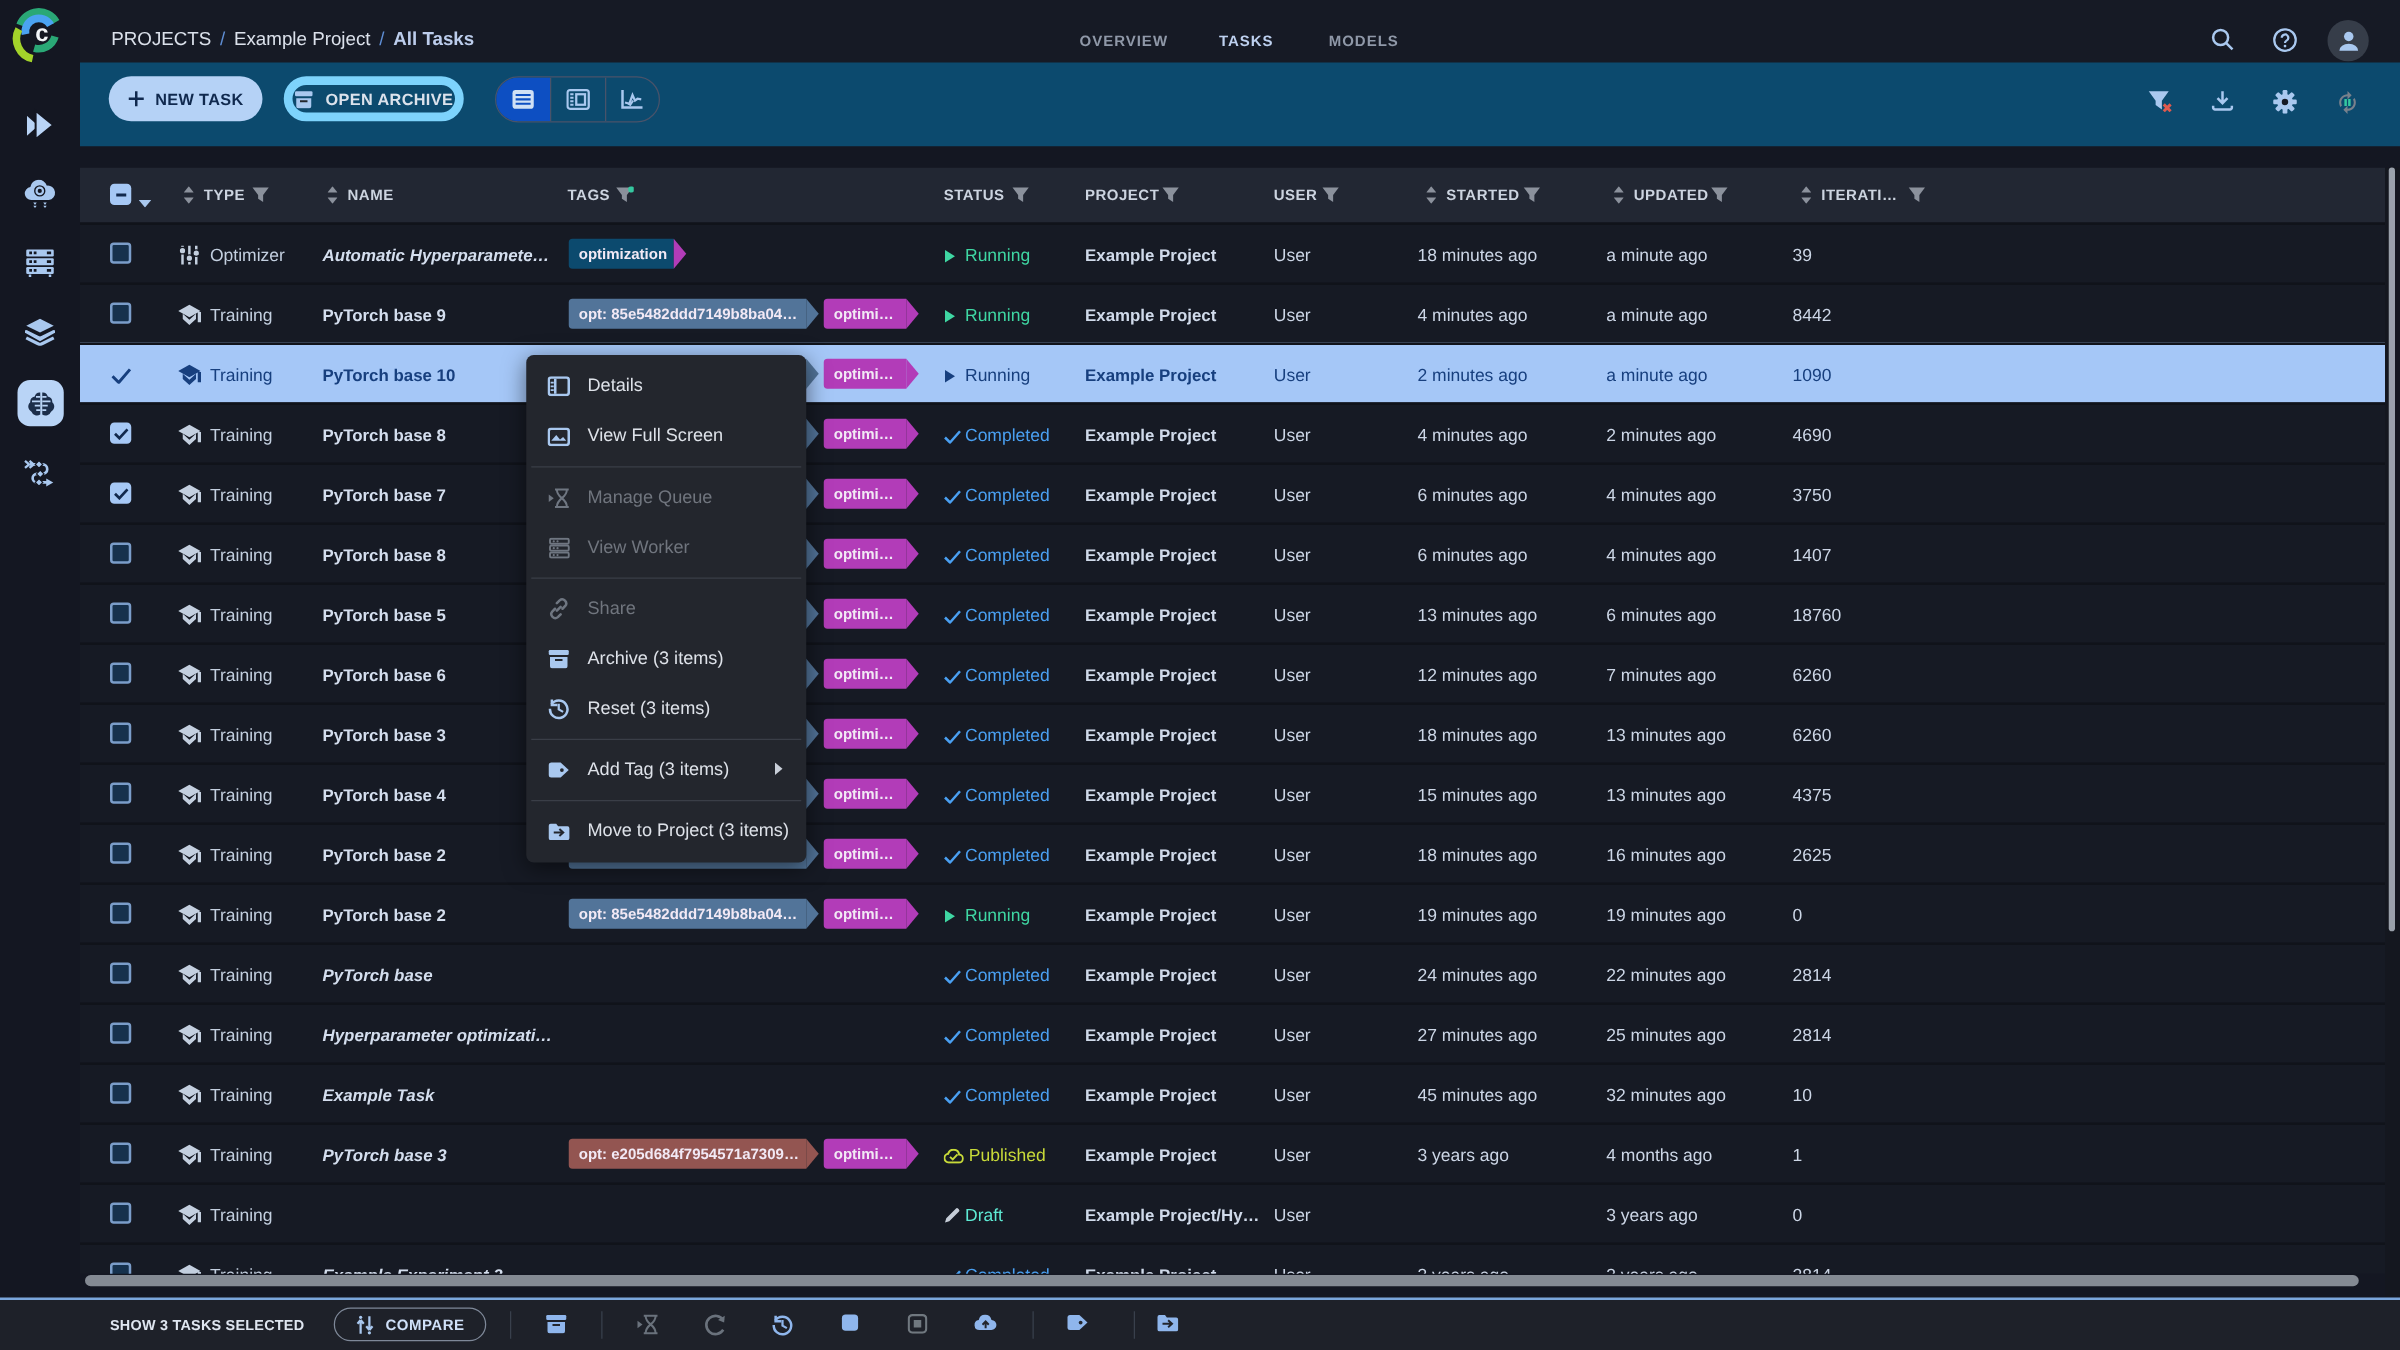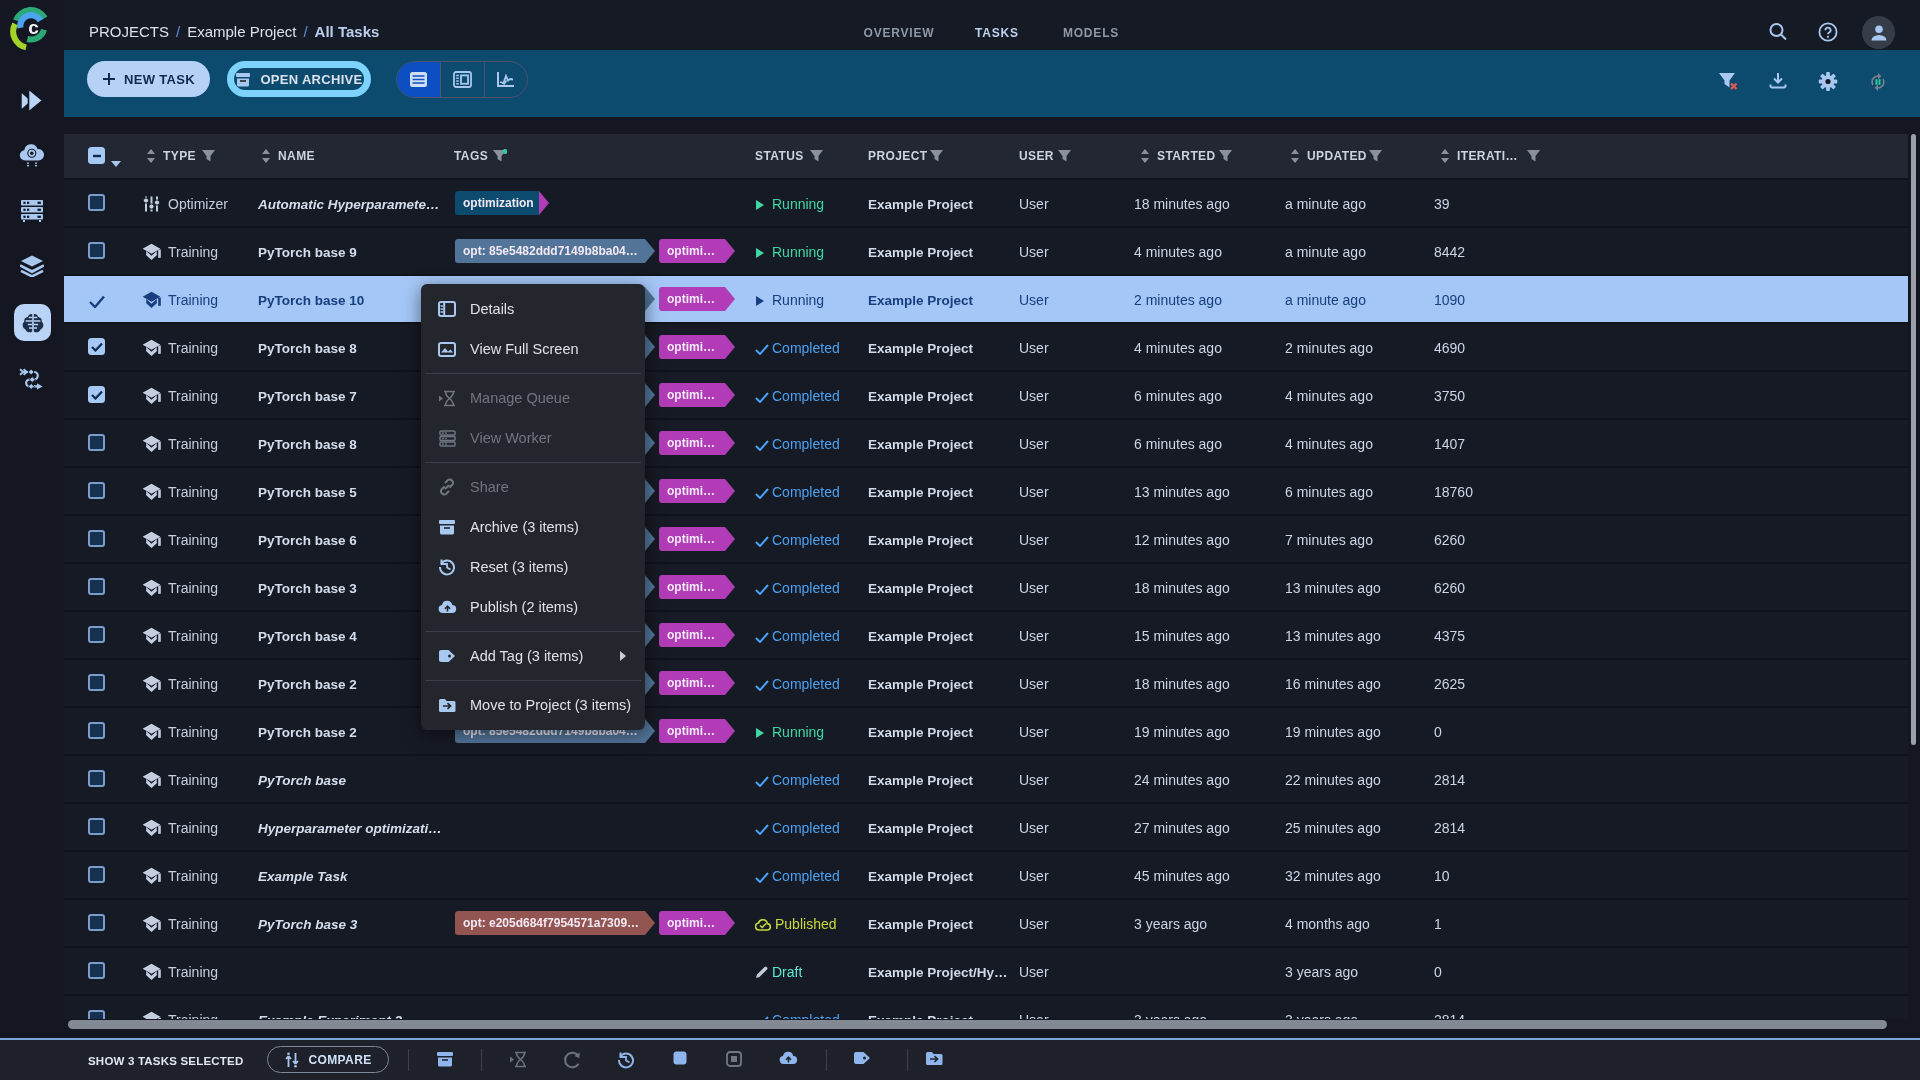--- a/index.html
+++ b/index.html
@@ -814,29 +814,20 @@
       <div class="mitem">
         <span class="mic">
           <svg width="18" height="18" viewBox="0 0 18 18">
             <path d="M3.2 5.5 A7 7 0 1 1 2 9" fill="none" stroke="#a9c8ef" stroke-width="2"></path>
             <path d="M3.5 1.5 V6 H8" fill="none" stroke="#a9c8ef" stroke-width="2"></path>
             <path d="M9 5 V9.5 L12.5 11.5" stroke="#a9c8ef" stroke-width="1.8" fill="none"></path>
           </svg>
         </span>
         <span>Reset (3 items)</span>
       </div>
-      <div class="mitem">
-        <span class="mic">
-          <svg width="19" height="14" viewBox="0 0 19 14">
-            <path d="M4.6 13 a4 4 0 0 1 -.6-7.95 A5.2 5.2 0 0 1 14.2 4.9 A3.7 3.7 0 0 1 14 13 Z" fill="#a9c8ef"></path>
-            <path d="M9.5 11.5 V6.5 M7 8.8 L9.5 6.2 L12 8.8" stroke="#23262d" stroke-width="1.6" fill="none"></path>
-          </svg>
-        </span>
-        <span>Publish (2 items)</span>
-      </div>
       <div class="msep"></div>
       <div class="mitem">
         <span class="mic">
           <svg width="18" height="14" viewBox="0 0 18 14">
             <path d="M1 3 a2 2 0 0 1 2-2 h7.5 L17 7 L10.5 13 H3 a2 2 0 0 1 -2-2 Z" fill="#a9c8ef"></path>
             <circle cx="11.5" cy="7" r="1.5" fill="#23262d"></circle>
           </svg>
         </span>
         <span>Add Tag (3 items)</span>
         <span class="mar"><svg width="8" height="10" viewBox="0 0 8 10">

